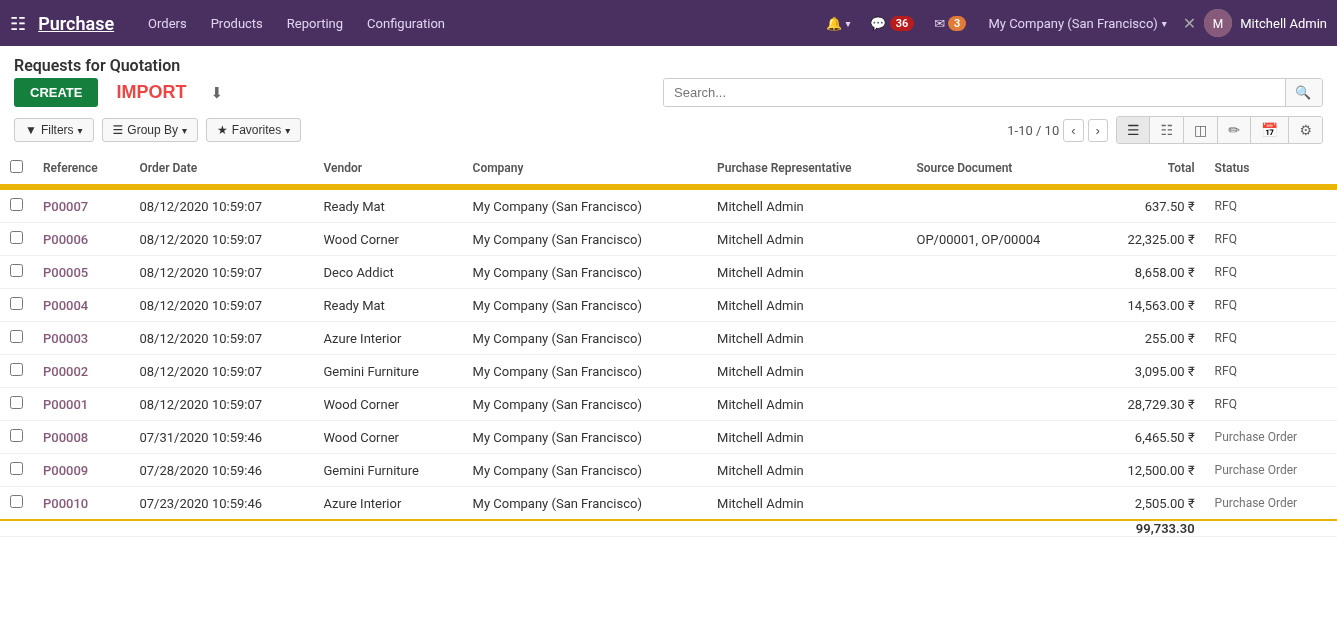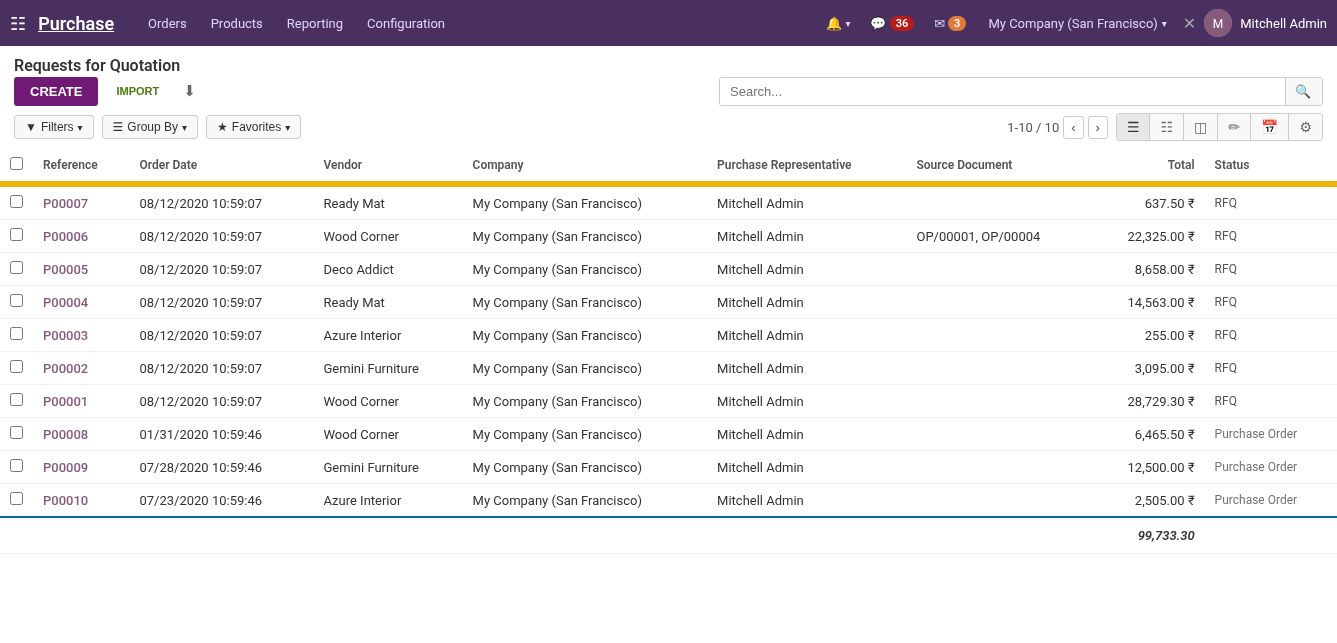--- a/index.html
+++ b/index.html
@@ -60,54 +60,54 @@
     .user-name { color: #fff; font-size: 13px; cursor: pointer; }
 
     
     .subheader {
       padding: 10px 14px 0 14px;
       background: #fff;
     }
     .page-title { font-size: 16px; font-weight: 600; color: #333; }
     .toolbar-left { display: flex; align-items: center; gap: 8px; }
     .btn-create {
-      background: #701a75;
+      background: #15803d;
       color: #fff;
       border: none;
       padding: 7px 16px;
       border-radius: 3px;
       cursor: pointer;
       font-size: 13px;
       font-weight: 600;
     }
     .btn-import {
       background: transparent;
-      color: #4d7c0f;
+      color: #ef4444;
       border: none;
       padding: 7px 10px;
       cursor: pointer;
-      font-size: 11px;
+      font-size: 18px;
       font-weight: 600;
     }
     .btn-download {
       background: transparent;
       color: #666;
       border: none;
       padding: 7px 6px;
       cursor: pointer;
       font-size: 15px;
     }
 
     .search-bar {
       display: flex;
       align-items: center;
       border: 1px solid #ccc;
       border-radius: 3px;
       overflow: hidden;
-      width: 604px;
+      width: 660px;
     }
     .search-input {
       border: none;
       outline: none;
       padding: 6px 10px;
       font-size: 13px;
       width: 100%;
     }
     .search-icon-btn {
       background: #f8f8f8;
@@ -200,25 +200,24 @@
     .td-reference { color: #875a7b; font-weight: 500; cursor: pointer; }
     .status-rfq {
       color: #555;
       font-size: 12px;
     }
     .status-po {
       color: #737373;
       font-size: 12px;
     }
     .total-row td {
-      padding: 10px 10px;
+      padding: 0 10px;
       font-weight: 600;
-      border-top: 2px solid #0369a1;
+      border-top: 2px solid #eab308;
       border-bottom: none;
-      font-style: italic;
     }
     input[type=checkbox] { cursor: pointer; }
   </style>
 </head>
 <body>
 
 <div class="top-nav">
   <span style="font-size:18px; cursor:pointer; margin-right:6px;">☷</span>
   <span class="top-nav-brand">Purchase</span>
   <nav class="top-nav-menu">
@@ -398,21 +397,21 @@
     <td>Wood Corner</td>
     <td>My Company (San Francisco)</td>
     <td>Mitchell Admin</td>
     <td></td>
     <td style="text-align:right;">28,729.30 ₹</td>
     <td class="status-rfq">RFQ</td>
   </tr>
         <tr>
     <td><input type="checkbox" style=""></td>
     <td class="td-reference">P00008</td>
-    <td>01/31/2020 10:59:46</td>
+    <td>07/31/2020 10:59:46</td>
     <td>Wood Corner</td>
     <td>My Company (San Francisco)</td>
     <td>Mitchell Admin</td>
     <td></td>
     <td style="text-align:right;">6,465.50 ₹</td>
     <td class="status-po">Purchase Order</td>
   </tr>
         <tr>
     <td><input type="checkbox" style=""></td>
     <td class="td-reference">P00009</td>

